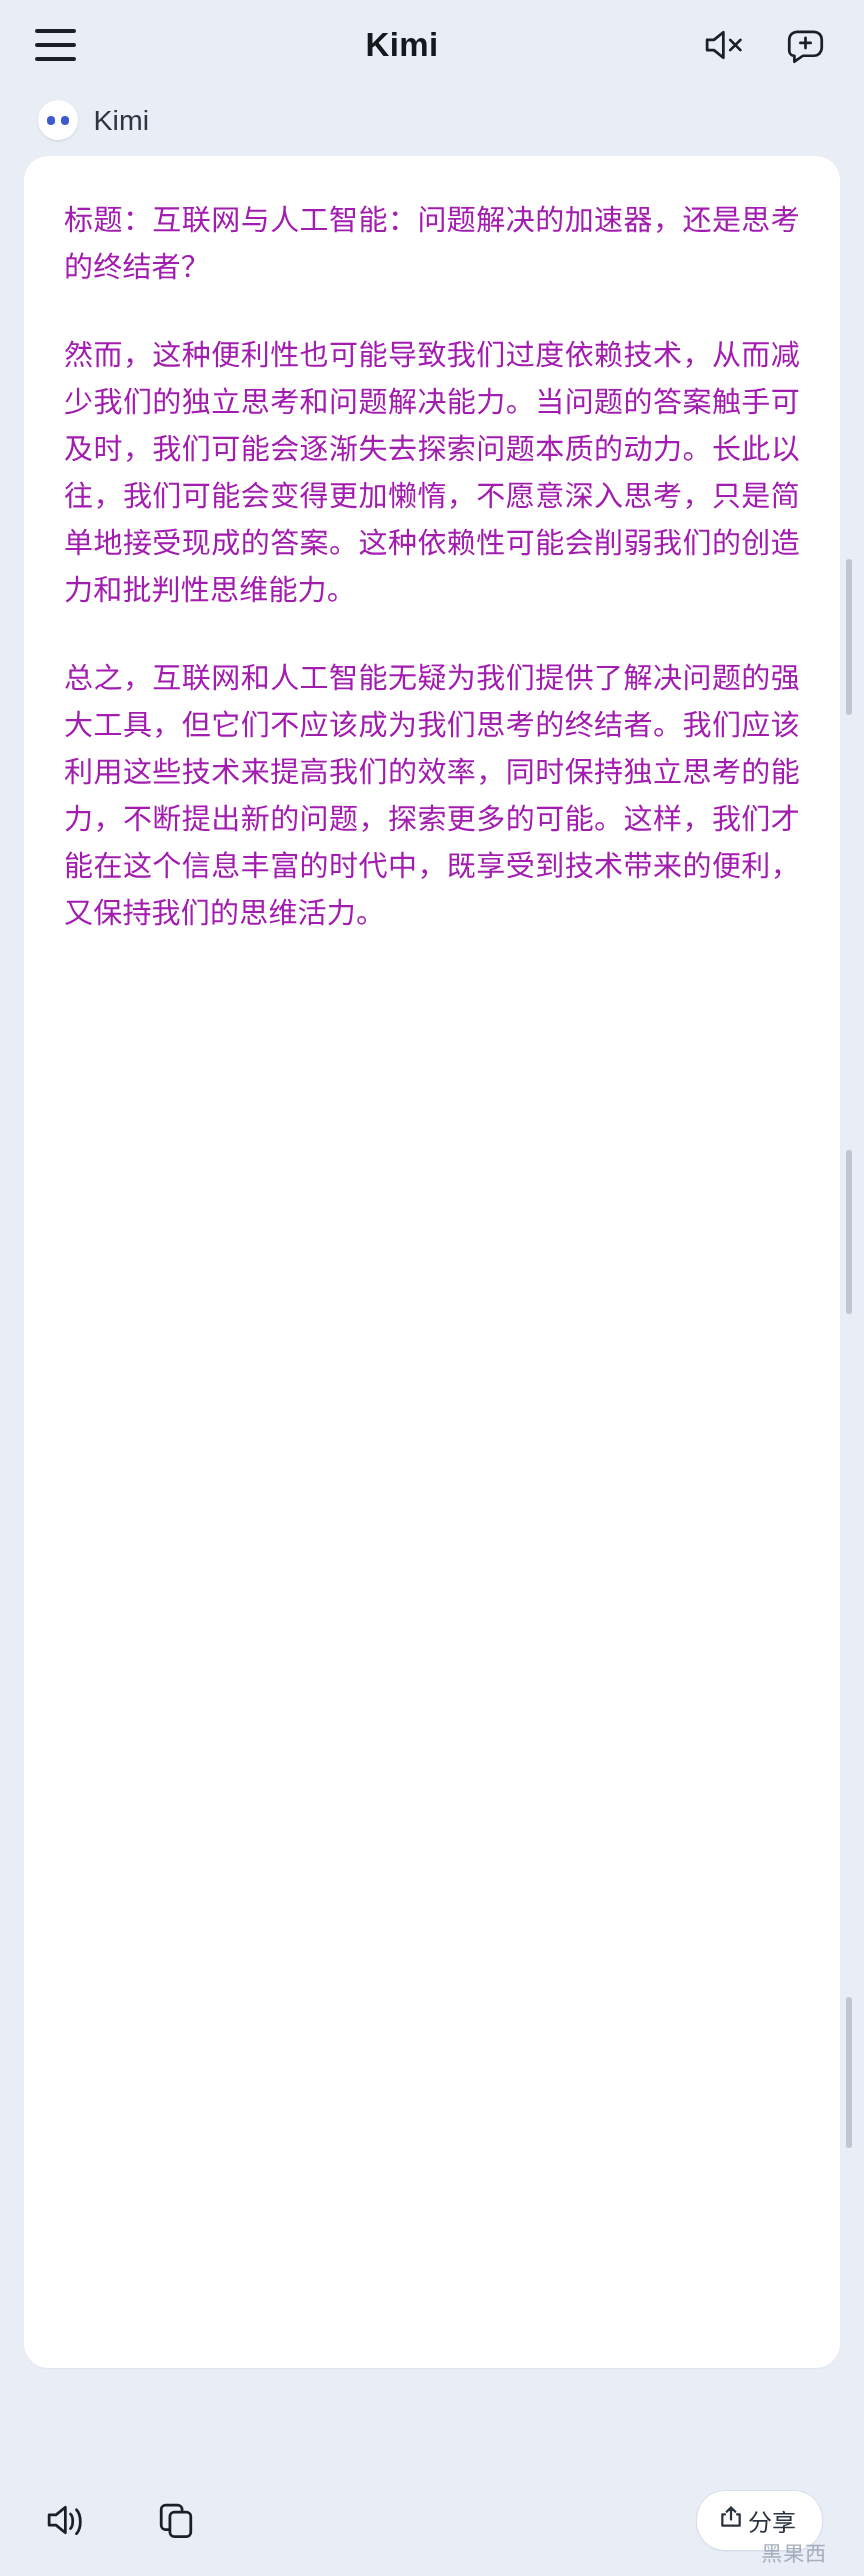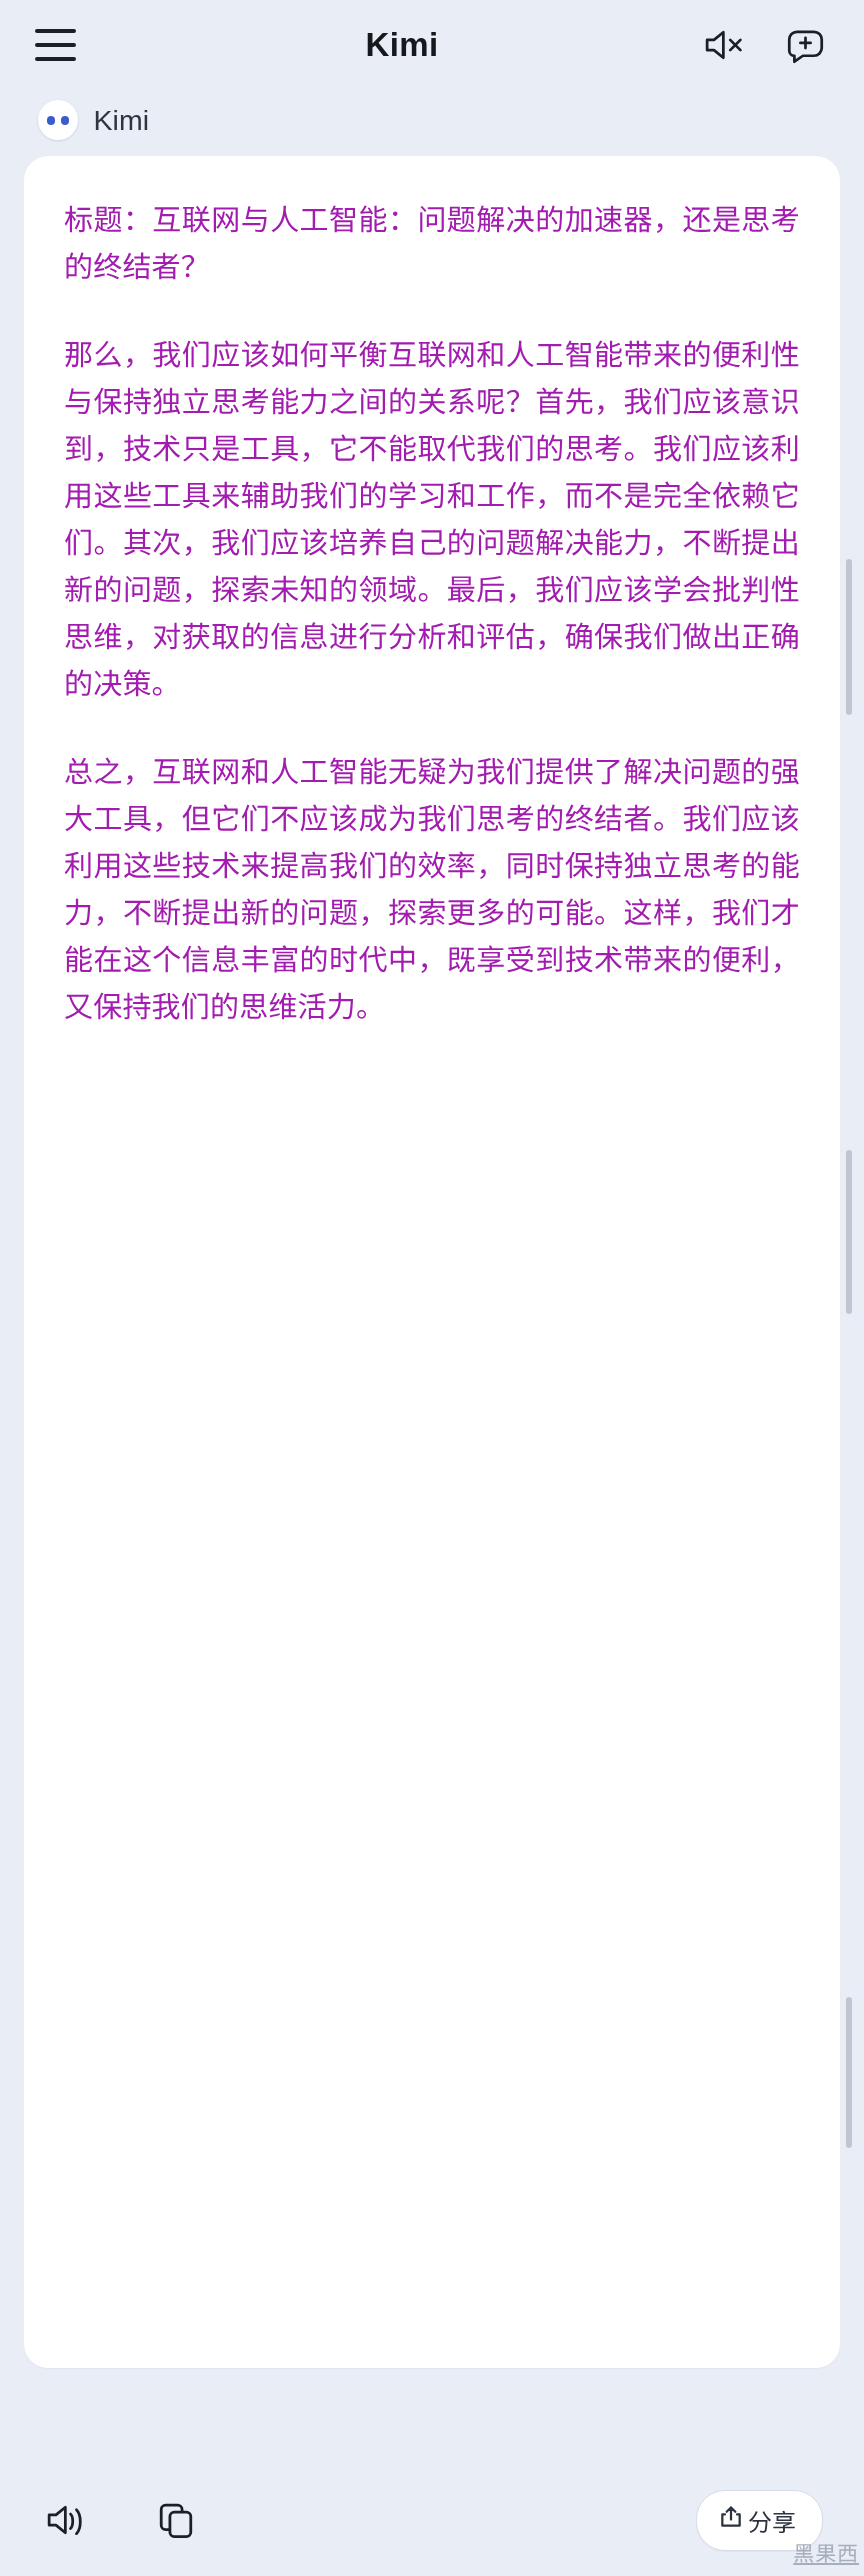--- a/index.html
+++ b/index.html
@@ -153,28 +153,27 @@
     border-radius: 29px;
     padding: 12px 26px 12px 21px;
     font-size: 24px;
     color: #2b3240;
     cursor: pointer;
     box-shadow: 0 0.9px 1.7px rgba(30,50,90,0.05);
   }
 
   .watermark {
     position: absolute;
-    right: 5px;
+    right: 37px;
     bottom: 8.6px;
     font-size: 21px;
     color: #9aa3b2;
     letter-spacing: 0.9px;
     opacity: 0.85;
     font-family: "DejaVu Sans", sans-serif;
-    text-decoration: underline;
   }
 </style>
 </head>
 <body>
 
 <div class="phone">
 
   <div class="topbar">
     <div class="topbar-left">
       <div class="hamburger">
@@ -206,21 +205,21 @@
           <i></i>
           <i></i>
         </div>
     </div>
     <div class="assistant-name">Kimi</div>
   </div>
 
   <div class="scrollarea">
     <div class="bubble">
       <p>标题：互联网与人工智能：问题解决的加速器，还是思考的终结者？</p>
-      <p>那么，我们应该如何平衡互联网和人工智能带来的便利性与保持独立思考能力之间的关系呢？首先，我们应该意识到，技术只是工具，它不能取代我们的思考。我们应该利用这些工具来辅助我们的学习和工作，而不是完全依赖它们。其次，我们应该培养自己的问题解决能力，不断提出新的问题，探索未知的领域。最后，我们应该学会批判性思维，对获取的信息进行分析和评估，确保我们做出正确的决策。</p>
+      <p>然而，这种便利性也可能导致我们过度依赖技术，从而减少我们的独立思考和问题解决能力。当问题的答案触手可及时，我们可能会逐渐失去探索问题本质的动力。长此以往，我们可能会变得更加懒惰，不愿意深入思考，只是简单地接受现成的答案。这种依赖性可能会削弱我们的创造力和批判性思维能力。</p>
       <p>总之，互联网和人工智能无疑为我们提供了解决问题的强大工具，但它们不应该成为我们思考的终结者。我们应该利用这些技术来提高我们的效率，同时保持独立思考的能力，不断提出新的问题，探索更多的可能。这样，我们才能在这个信息丰富的时代中，既享受到技术带来的便利，又保持我们的思维活力。</p>
     </div>
     <div class="scrollbar-thumb thumb-a"></div>
     <div class="scrollbar-thumb thumb-b"></div>
     <div class="scrollbar-thumb thumb-c"></div>
   </div>
 
   <div class="bottombar">
     <div class="bottom-left">
       <div class="icon-btn">

